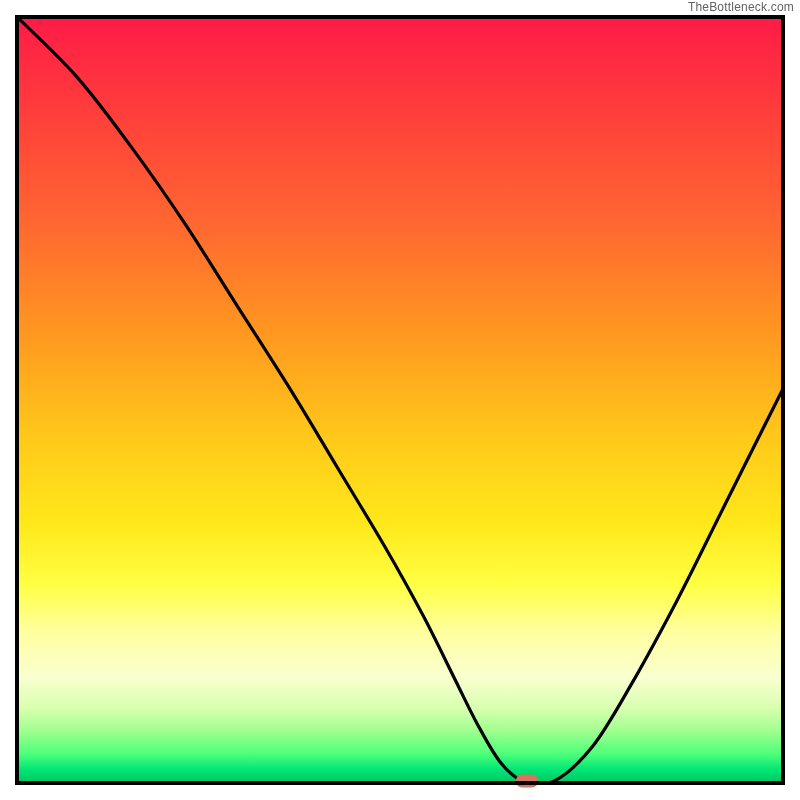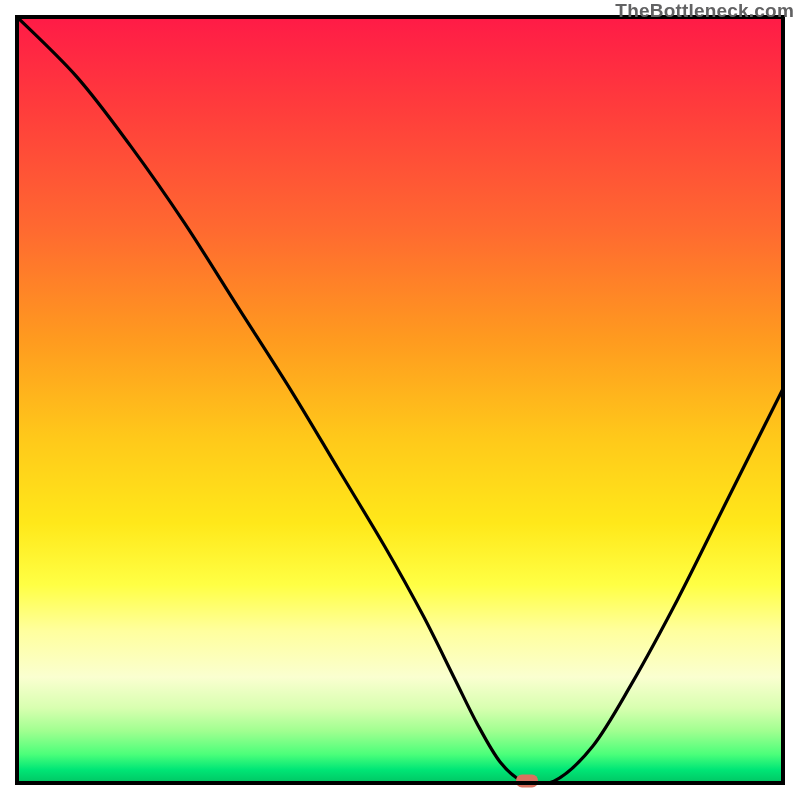--- a/index.html
+++ b/index.html
@@ -57,22 +57,22 @@
     border-radius: 6px;
     background: #d9725f;
     transform: translate(-50%, -50%);
     pointer-events: none;
   }
   .attribution {
     position: absolute;
     top: 0;
     right: 6px;
     font-family: Arial, Helvetica, sans-serif;
-    font-size: 19px;
-    font-weight: 700;
+    font-size: 12px;
+    font-weight: 400;
     color: #626263;
     letter-spacing: 0.2px;
   }
 </style>
 </head>
 <body>
 
 <div class="frame">
 
   <div class="plot-bg"></div>

